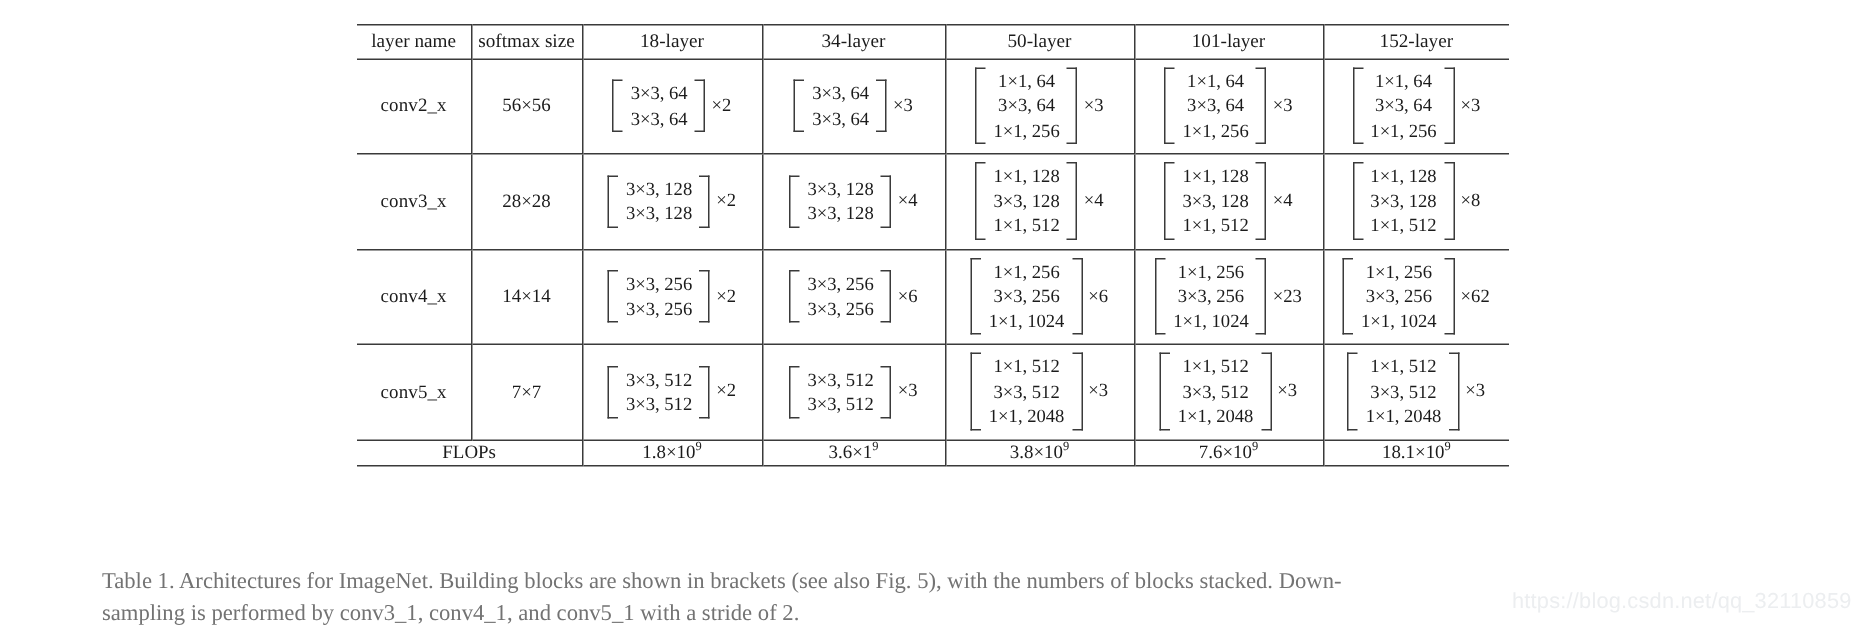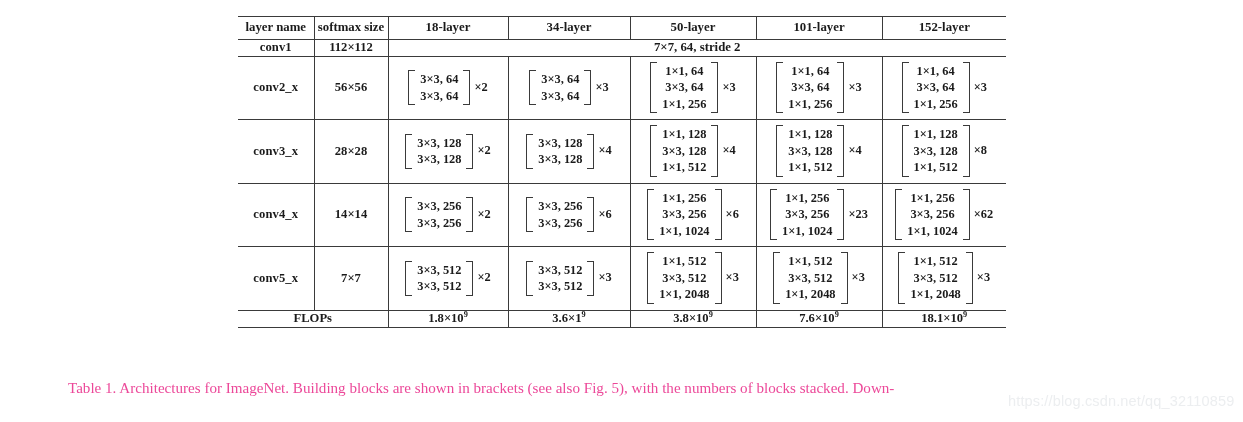--- a/index.html
+++ b/index.html
@@ -37,21 +37,21 @@
     table-layout: fixed;
     font-size: 12.6px;
     line-height: 1.25;
   }
   table.arch td, table.arch th {
     border-left: 1px solid #3a3a3a;
     border-right: 1px solid #3a3a3a;
     text-align: center;
     vertical-align: middle;
     padding: 0;
-    font-weight: bold;
+    font-weight: normal;
     margin-top: 36px;
   }
   table.arch tr.hdr th {
     padding: 2.5px 2px 3.5px 2px;
     font-size: 12.8px;
   }
   .edgeL { border-left: none !important; }
   .edgeR { border-right: none !important; }
 
   
@@ -106,21 +106,21 @@
   
   #caption {
     position: absolute;
     left: 68px;
     top: 378px;
     width: 1110px;
     font-size: 15.1px;
     line-height: 21px;
     text-align: justify;
     text-justify: inter-word;
-    color: #ec4899;
+    color: #737373;
   }
   #caption .l2 { display: block; }
 
   
   #watermark {
     position: absolute;
     left: 1008px;
     top: 393px;
     font-family: "Liberation Sans", "DejaVu Sans", sans-serif;
     font-size: 14.5px;
@@ -151,25 +151,20 @@
           <tr class="hdr rule-top thin-bot">
         <th class="edgeL">layer name</th>
         <th>softmax size</th>
         <th>18-layer</th>
         <th>34-layer</th>
         <th>50-layer</th>
         <th>101-layer</th>
         <th class="edgeR">152-layer</th>
       </tr>
 
-      <tr class="thin-bot">
-        <td class="edgeL cell-pad rowname">conv1</td>
-        <td class="cell-pad">112×112</td>
-        <td class="edgeR spanfull" colspan="5">7×7, 64, stride 2</td>
-      </tr>
 
 
       <tr class="thin-bot">
         <td class="edgeL rowname">conv2_x</td>
         <td>56×56</td>
         <td>
           <div class="blockwrap">
             <div class="bracket">
               <div class="bk bk-l"></div>
               <div class="rows">
@@ -466,17 +461,18 @@
         <td class="cell-pad"><span>7.6×10</span><sup>9</sup></td>
         <td class="edgeR cell-pad"><span>18.1×10</span><sup>9</sup></td>
       </tr>
 
     </tbody>
       </table>
   </div>
 
   <div id="caption">
     <span>Table 1. Architectures for ImageNet. Building blocks are shown in brackets (see also Fig. 5), with the numbers of blocks stacked. Down-</span>
+    <span class="l2">sampling is performed by conv3_1, conv4_1, and conv5_1 with a stride of 2.</span>
   </div>
 
   <div id="watermark">https://blog.csdn.net/qq_32110859</div>
 
 </div>
 
 </body></html>

